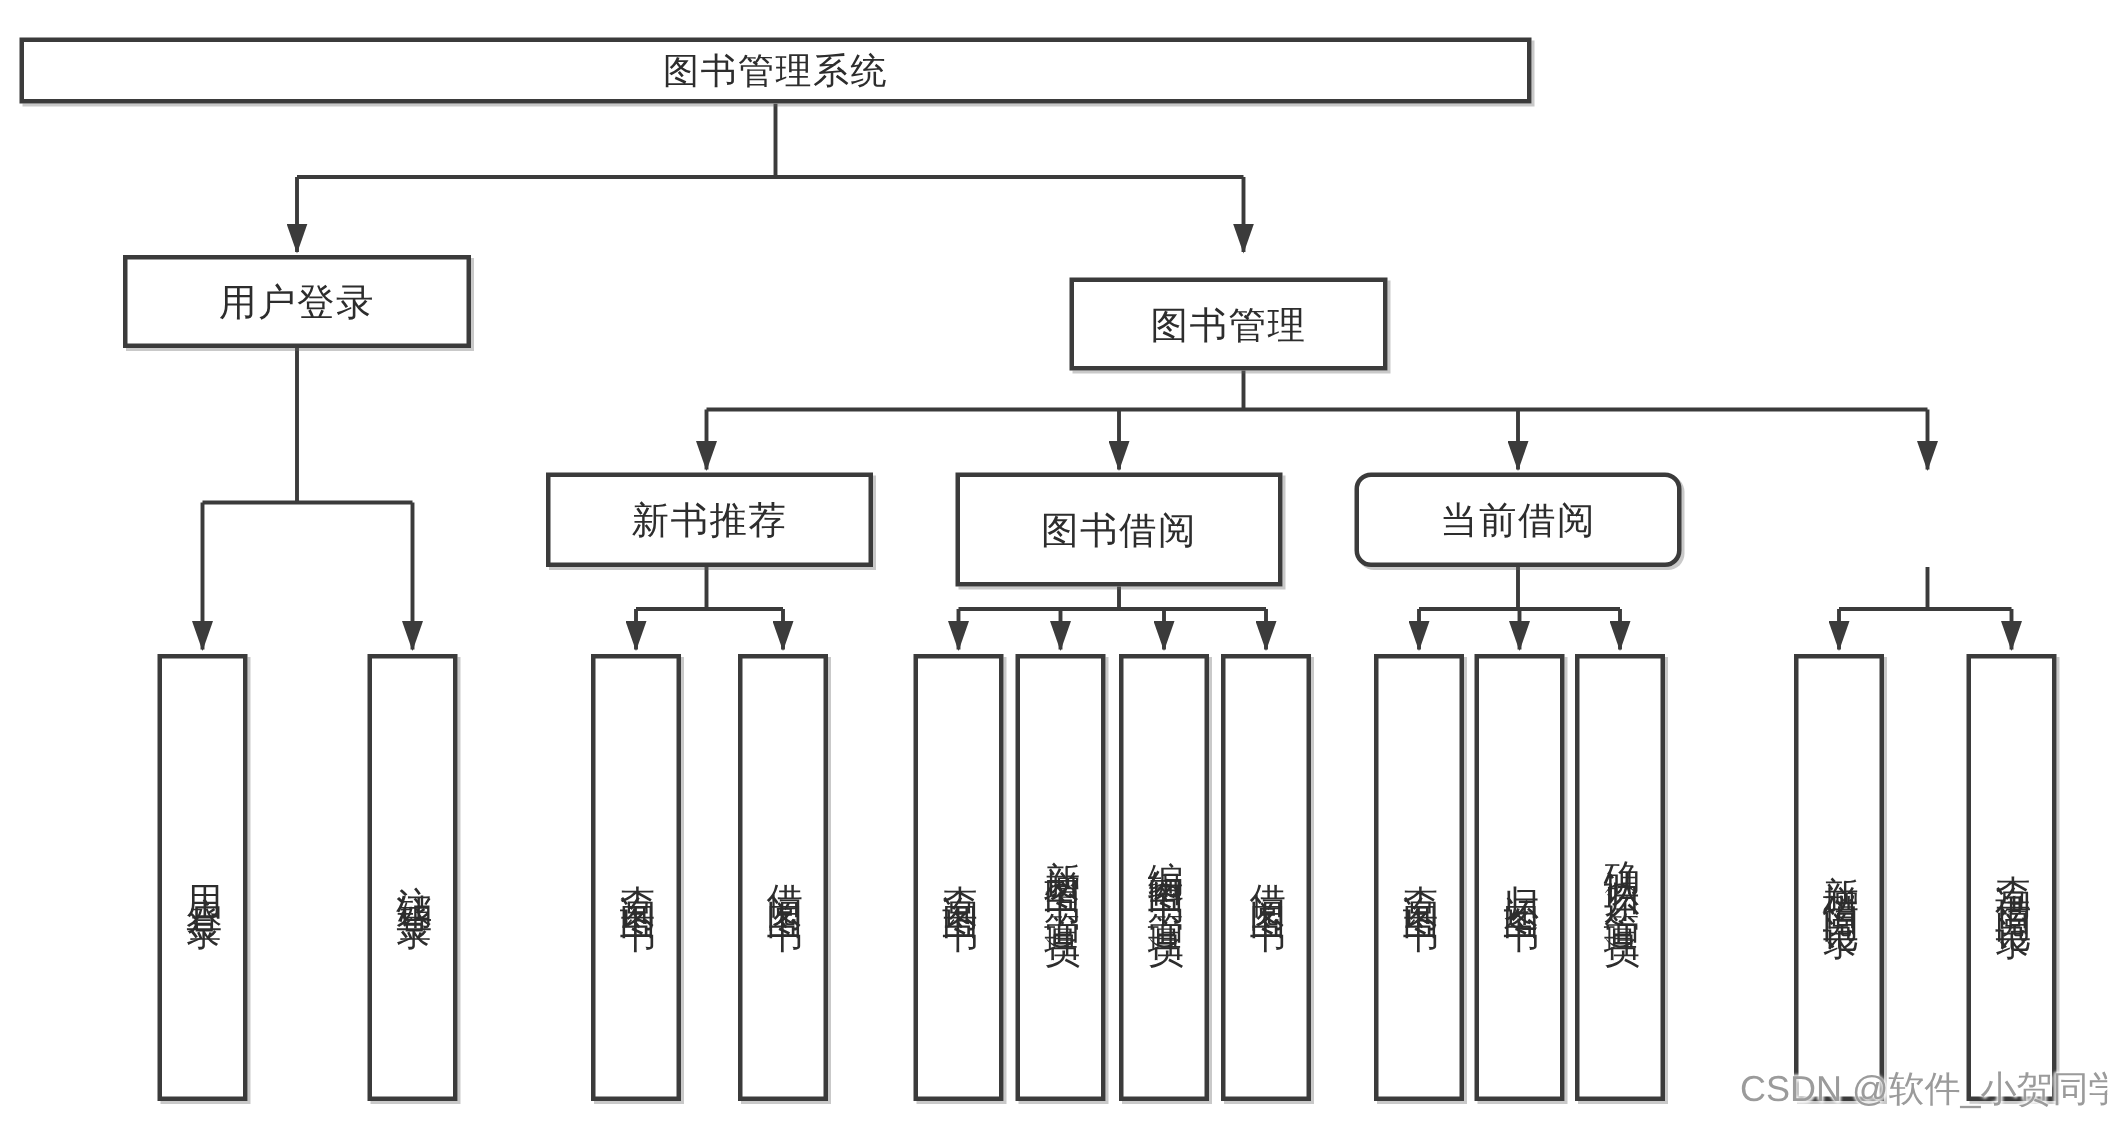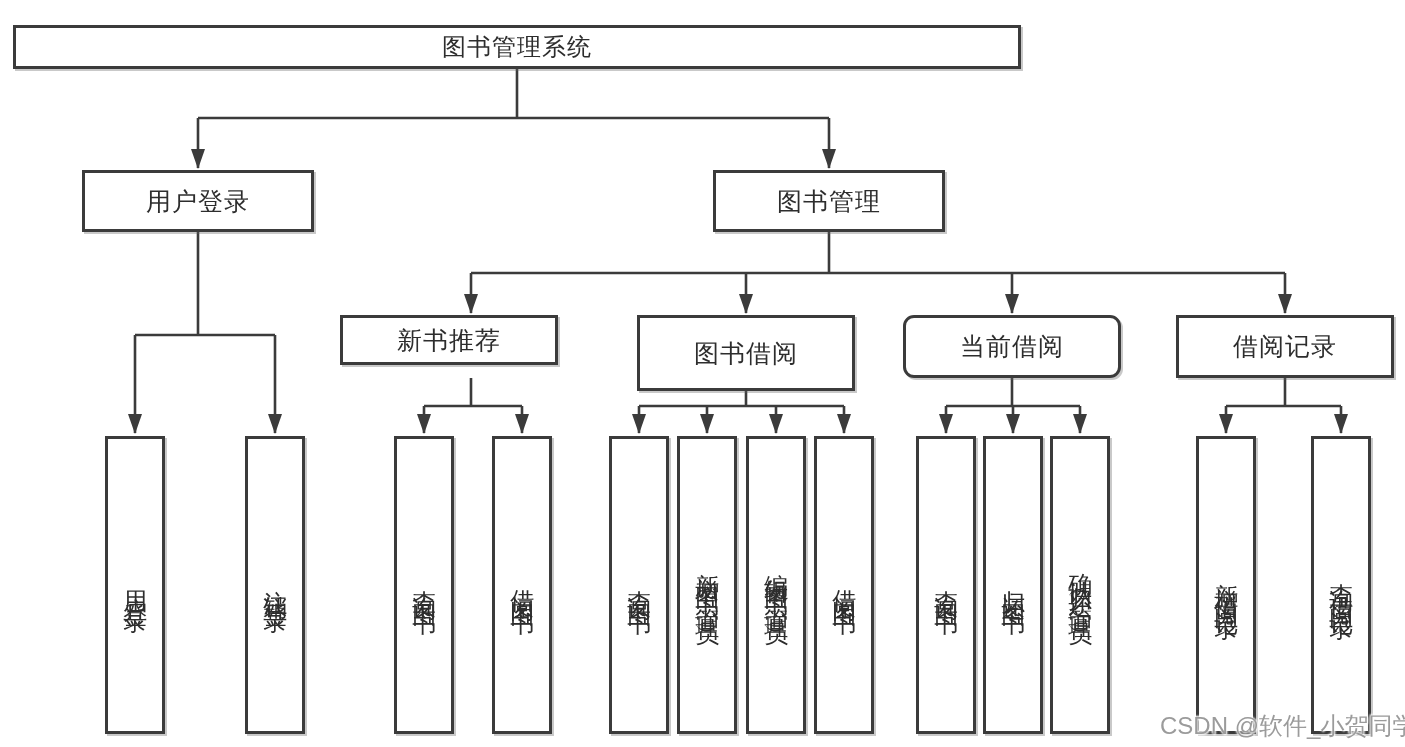--- a/index.html
+++ b/index.html
@@ -89,35 +89,32 @@
     <path d="M1341,406 V433" marker-end="url(#arrow)"></path>
   </svg>
 
   <div class="node hnode rootnode" style="left:13px;top:25px;width:1008px;height:44px;">
     <span>图书管理系统</span>
   </div>
 
   <div class="node hnode" style="left:82px;top:170px;width:232px;height:62px;">
     <span>用户登录</span>
   </div>
-  <div class="node hnode" style="left:713px;top:170px;width:232px;height:62px;">
+  <div class="node hnode" style="left:713px;top:185px;width:212px;height:62px;">
     <span>图书管理</span>
   </div>
 
-  <div class="node hnode" style="left:340px;top:315px;width:218px;height:50px;">
+  <div class="node hnode" style="left:364px;top:315px;width:218px;height:63px;">
     <span>新书推荐</span>
   </div>
   <div class="node hnode" style="left:637px;top:315px;width:218px;height:76px;">
     <span>图书借阅</span>
   </div>
   <div class="node hnode" style="left:903px;top:315px;width:218px;height:63px;border-radius:11px;">
     <span>当前借阅</span>
-  </div>
-  <div class="node hnode" style="left:1176px;top:315px;width:218px;height:63px;">
-    <span>借阅记录</span>
   </div>
 
   <div class="node leaf" style="left:105px;">
     <span class="vtext">用户登录</span>
   </div>
   <div class="node leaf" style="left:245px;">
     <span class="vtext">注销登录</span>
   </div>
 
   <div class="node leaf" style="left:394px;">

